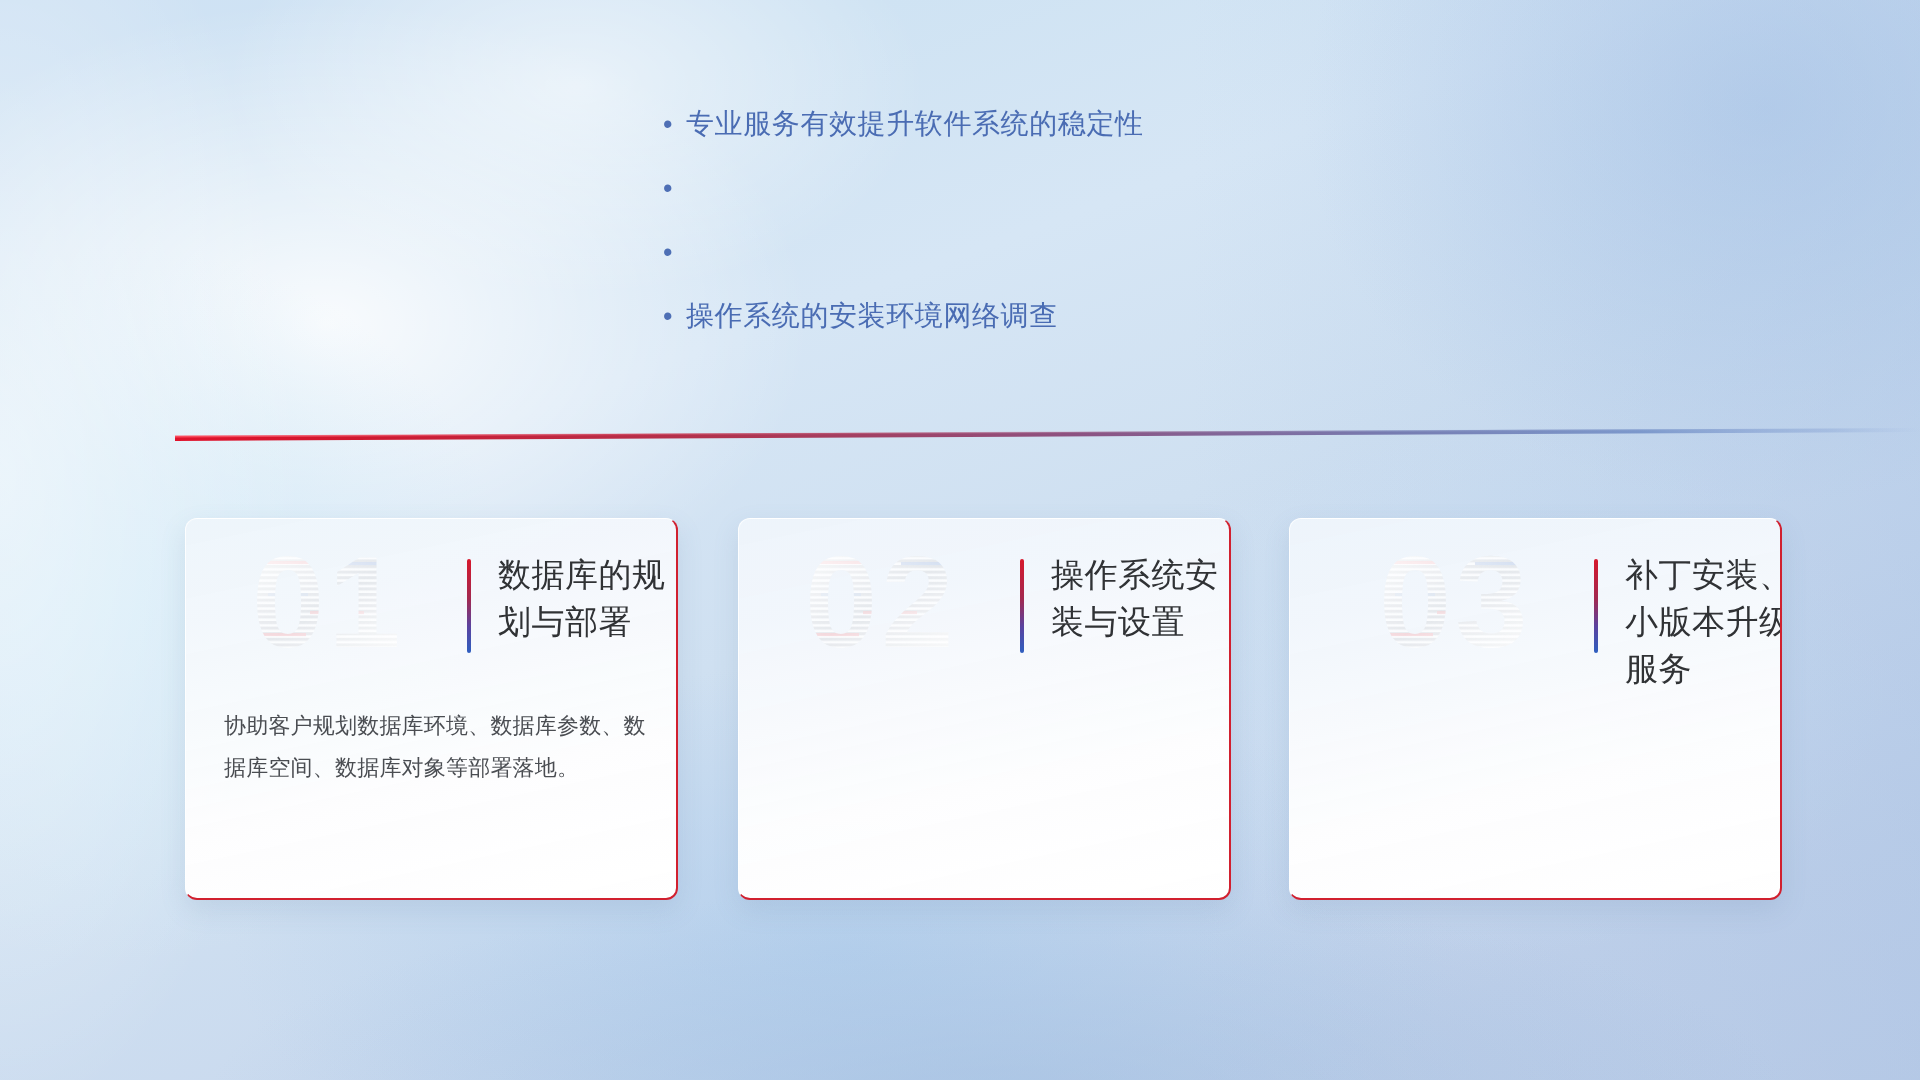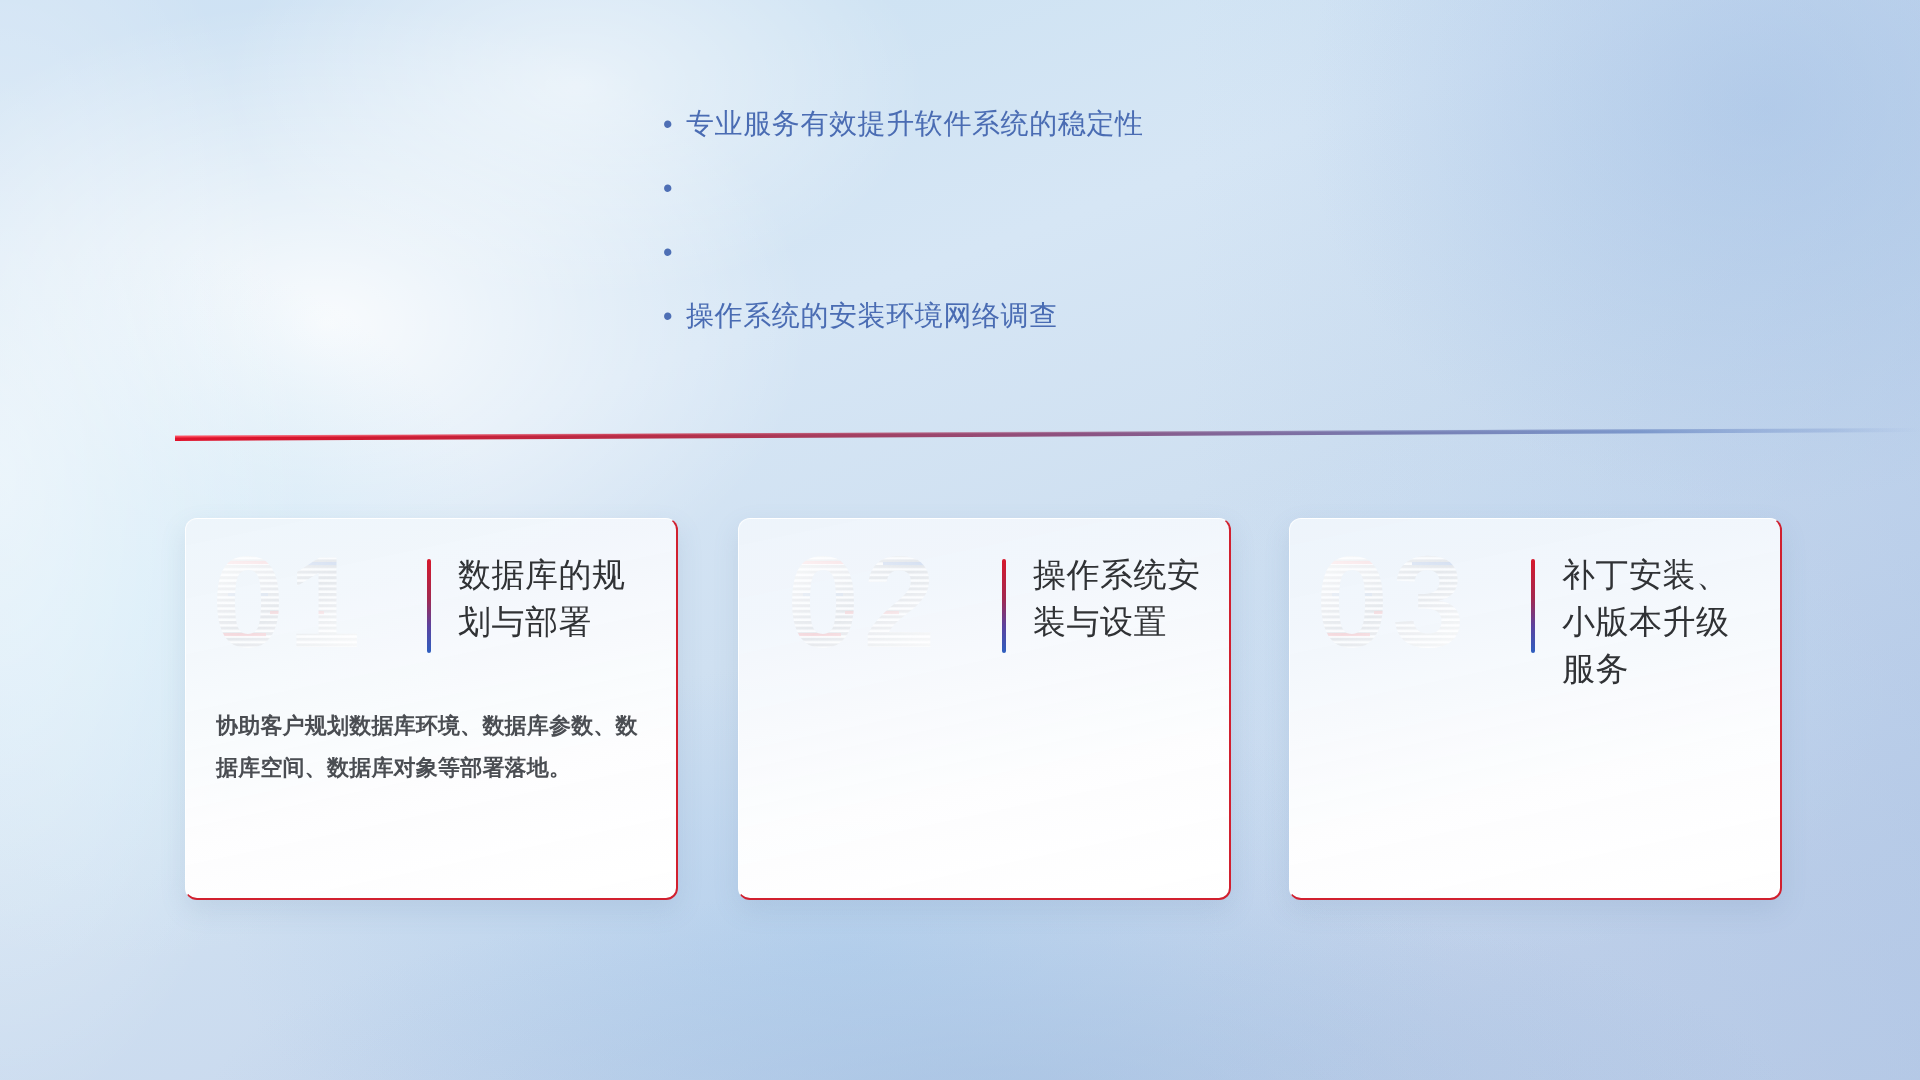--- a/index.html
+++ b/index.html
@@ -125,28 +125,29 @@
       linear-gradient(168deg,
         rgba(238,245,251,.97) 0%,
         rgba(243,247,252,.96) 22%,
         rgba(249,251,253,.97) 46%,
         rgba(253,253,254,.99) 66%,
         rgba(255,255,255,1) 100%);
     box-shadow:0 10px 26px rgba(100,130,170,.16);
     overflow:hidden;
   }
   .card.c1 { left:0px; }
-  .card.c2 { left:553px;padding-left:22px; }
-  .card.c3 { left:1104px; }
+  .card.c2 { left:553px; }
+  .card.c3 { left:1104px;padding-left:23px; }
 
   .card-head {
     position:relative;
     height:168px;
     display:flex;
     align-items:center;
+    margin-left:40px;
   }
   .watermark {
     position:absolute;
     left:22px; top:18px;
     width:180px; height:136px;
     pointer-events:none;
   }
   .watermark svg { display:block; width:100%; height:100%; }
 
   .accent-bar {
@@ -163,27 +164,27 @@
     width:200px;
     font-size:33px;
     line-height:47px;
     color:#303235;
     font-weight:400;
     letter-spacing:.5px;
   }
 
   .card-body {
     position:absolute;
-    left:30px; top:186px;
+    left:38px; top:186px;
     width:424px;
     font-size:22px;
     line-height:42px;
     color:#4a4d52;
     letter-spacing:.2px;
-    font-weight:700;
+    font-weight:400;
   }
 </style>
 </head>
 <body>
 
 <div id="slide">
 
   <div class="bg-layer bg-base"></div>
   <div class="bg-layer bg-glow-a"></div>
   <div class="bg-layer bg-glow-b"></div>

